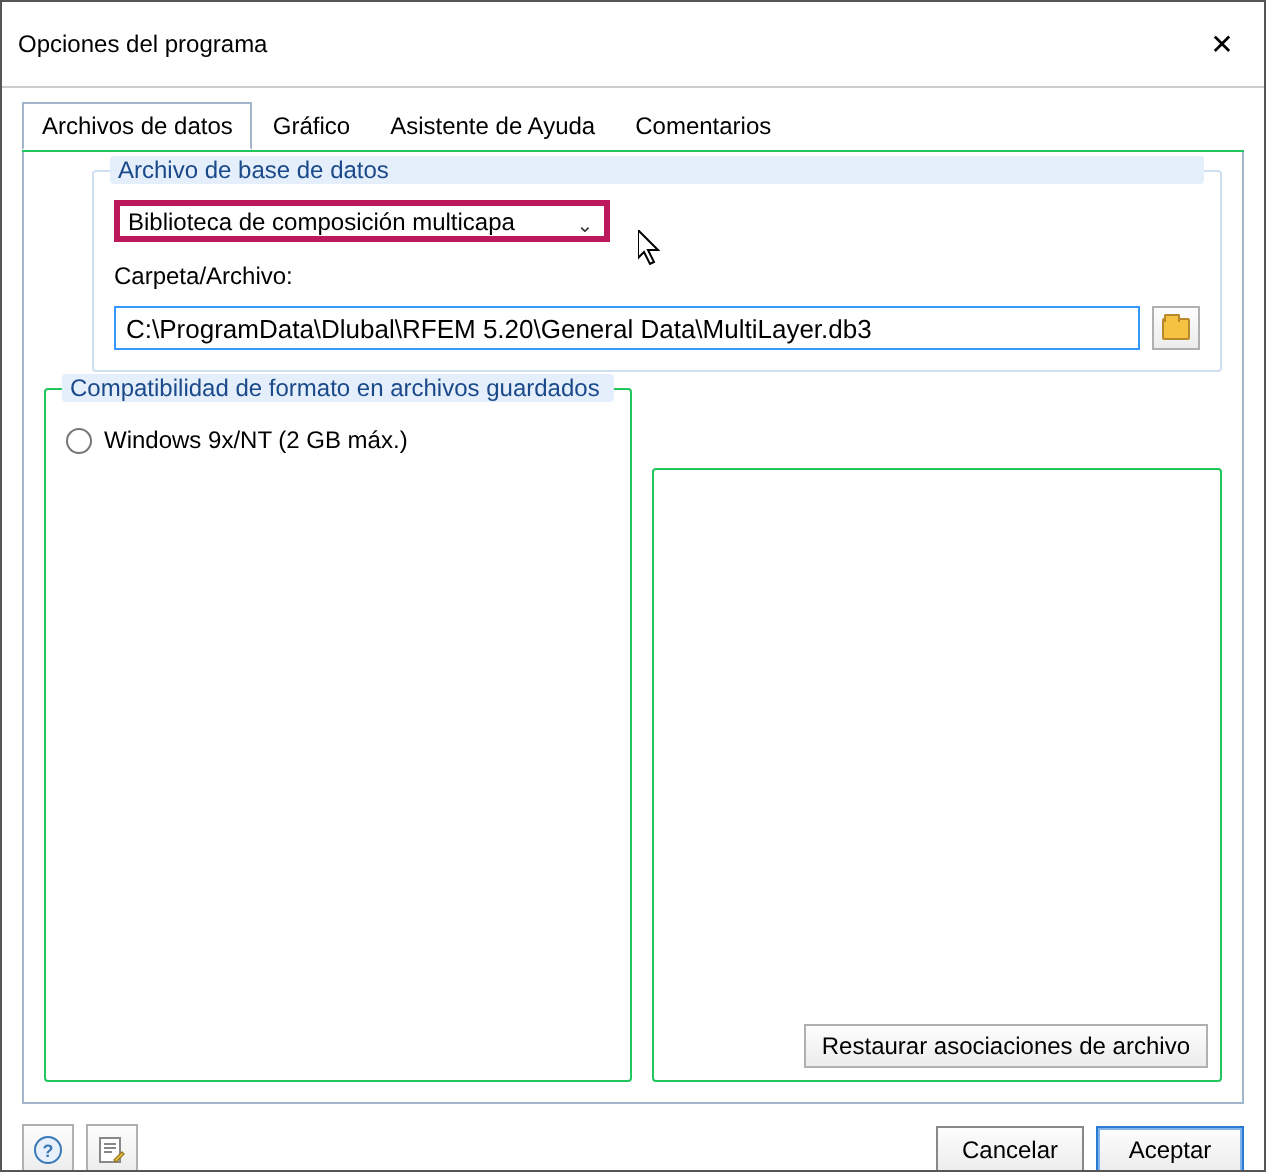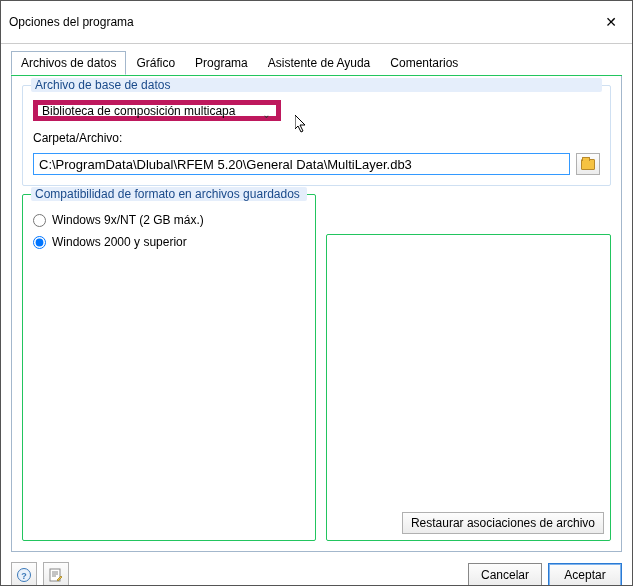--- a/index.html
+++ b/index.html
@@ -63,20 +63,21 @@
     flex: 1;
     display: flex;
     flex-direction: column;
     gap: 8px;
   }
   .groupbox {
     border: 1px solid #cfe0f2;
     border-radius: 2px;
     position: relative;
     padding: 14px 10px 10px 10px;
+    margin-left: 24px;
   }
   .groupbox-title {
     position: absolute;
     top: -8px;
     left: 8px;
     background: #e5eefb;
     color: #1a4a8a;
     font-size: 12px;
     padding: 0 4px;
     width: calc(100% - 16px);
@@ -84,21 +85,21 @@
   }
   .row-label {
     font-size: 12px;
     color: #000;
     margin-bottom: 4px;
     display: block;
   }
   .combo {
     width: 248px;
     height: 21px;
-    border: 5px solid #be185d;
+    border: 3px solid #be185d;
     background: #fff;
     display: flex;
     align-items: center;
     padding: 0 4px;
     position: relative;
     font-size: 12px;
   }
   .combo .combo-arrow {
     position: absolute;
     right: 2px;
@@ -215,21 +216,20 @@
   <div class="close-btn">
     <span>✕</span>
   </div>
 </div>
 
 <div class="content">
 
   <div class="tabstrip">
     <div class="tab active">Archivos de datos</div>
     <div class="tab">Gráfico</div>
-    <div class="tab">Programa</div>
     <div class="tab">Asistente de Ayuda</div>
     <div class="tab">Comentarios</div>
   </div>
 
   <div class="tabpage">
 
     <div class="groupbox">
       <div class="groupbox-title">Archivo de base de datos</div>
 
       <div style="position:relative">
@@ -251,24 +251,20 @@
       </div>
     </div>
 
     <div class="two-col">
       <div class="col">
         <div class="groupbox-title">Compatibilidad de formato en archivos guardados</div>
         <label class="radio-row">
           <input type="radio" name="compat" style="">
           <span>Windows 9x/NT (2 GB máx.)</span>
         </label>
-        <label class="radio-row">
-          <input type="radio" name="compat" checked="" style="">
-          <span>Windows 2000 y superior</span>
-        </label>
       </div>
       <div class="col right-col">
         <button class="restore-btn">Restaurar asociaciones de archivo</button>
       </div>
     </div>
 
   </div>
 
   <div class="bottombar">
     <div class="icon-btn">

